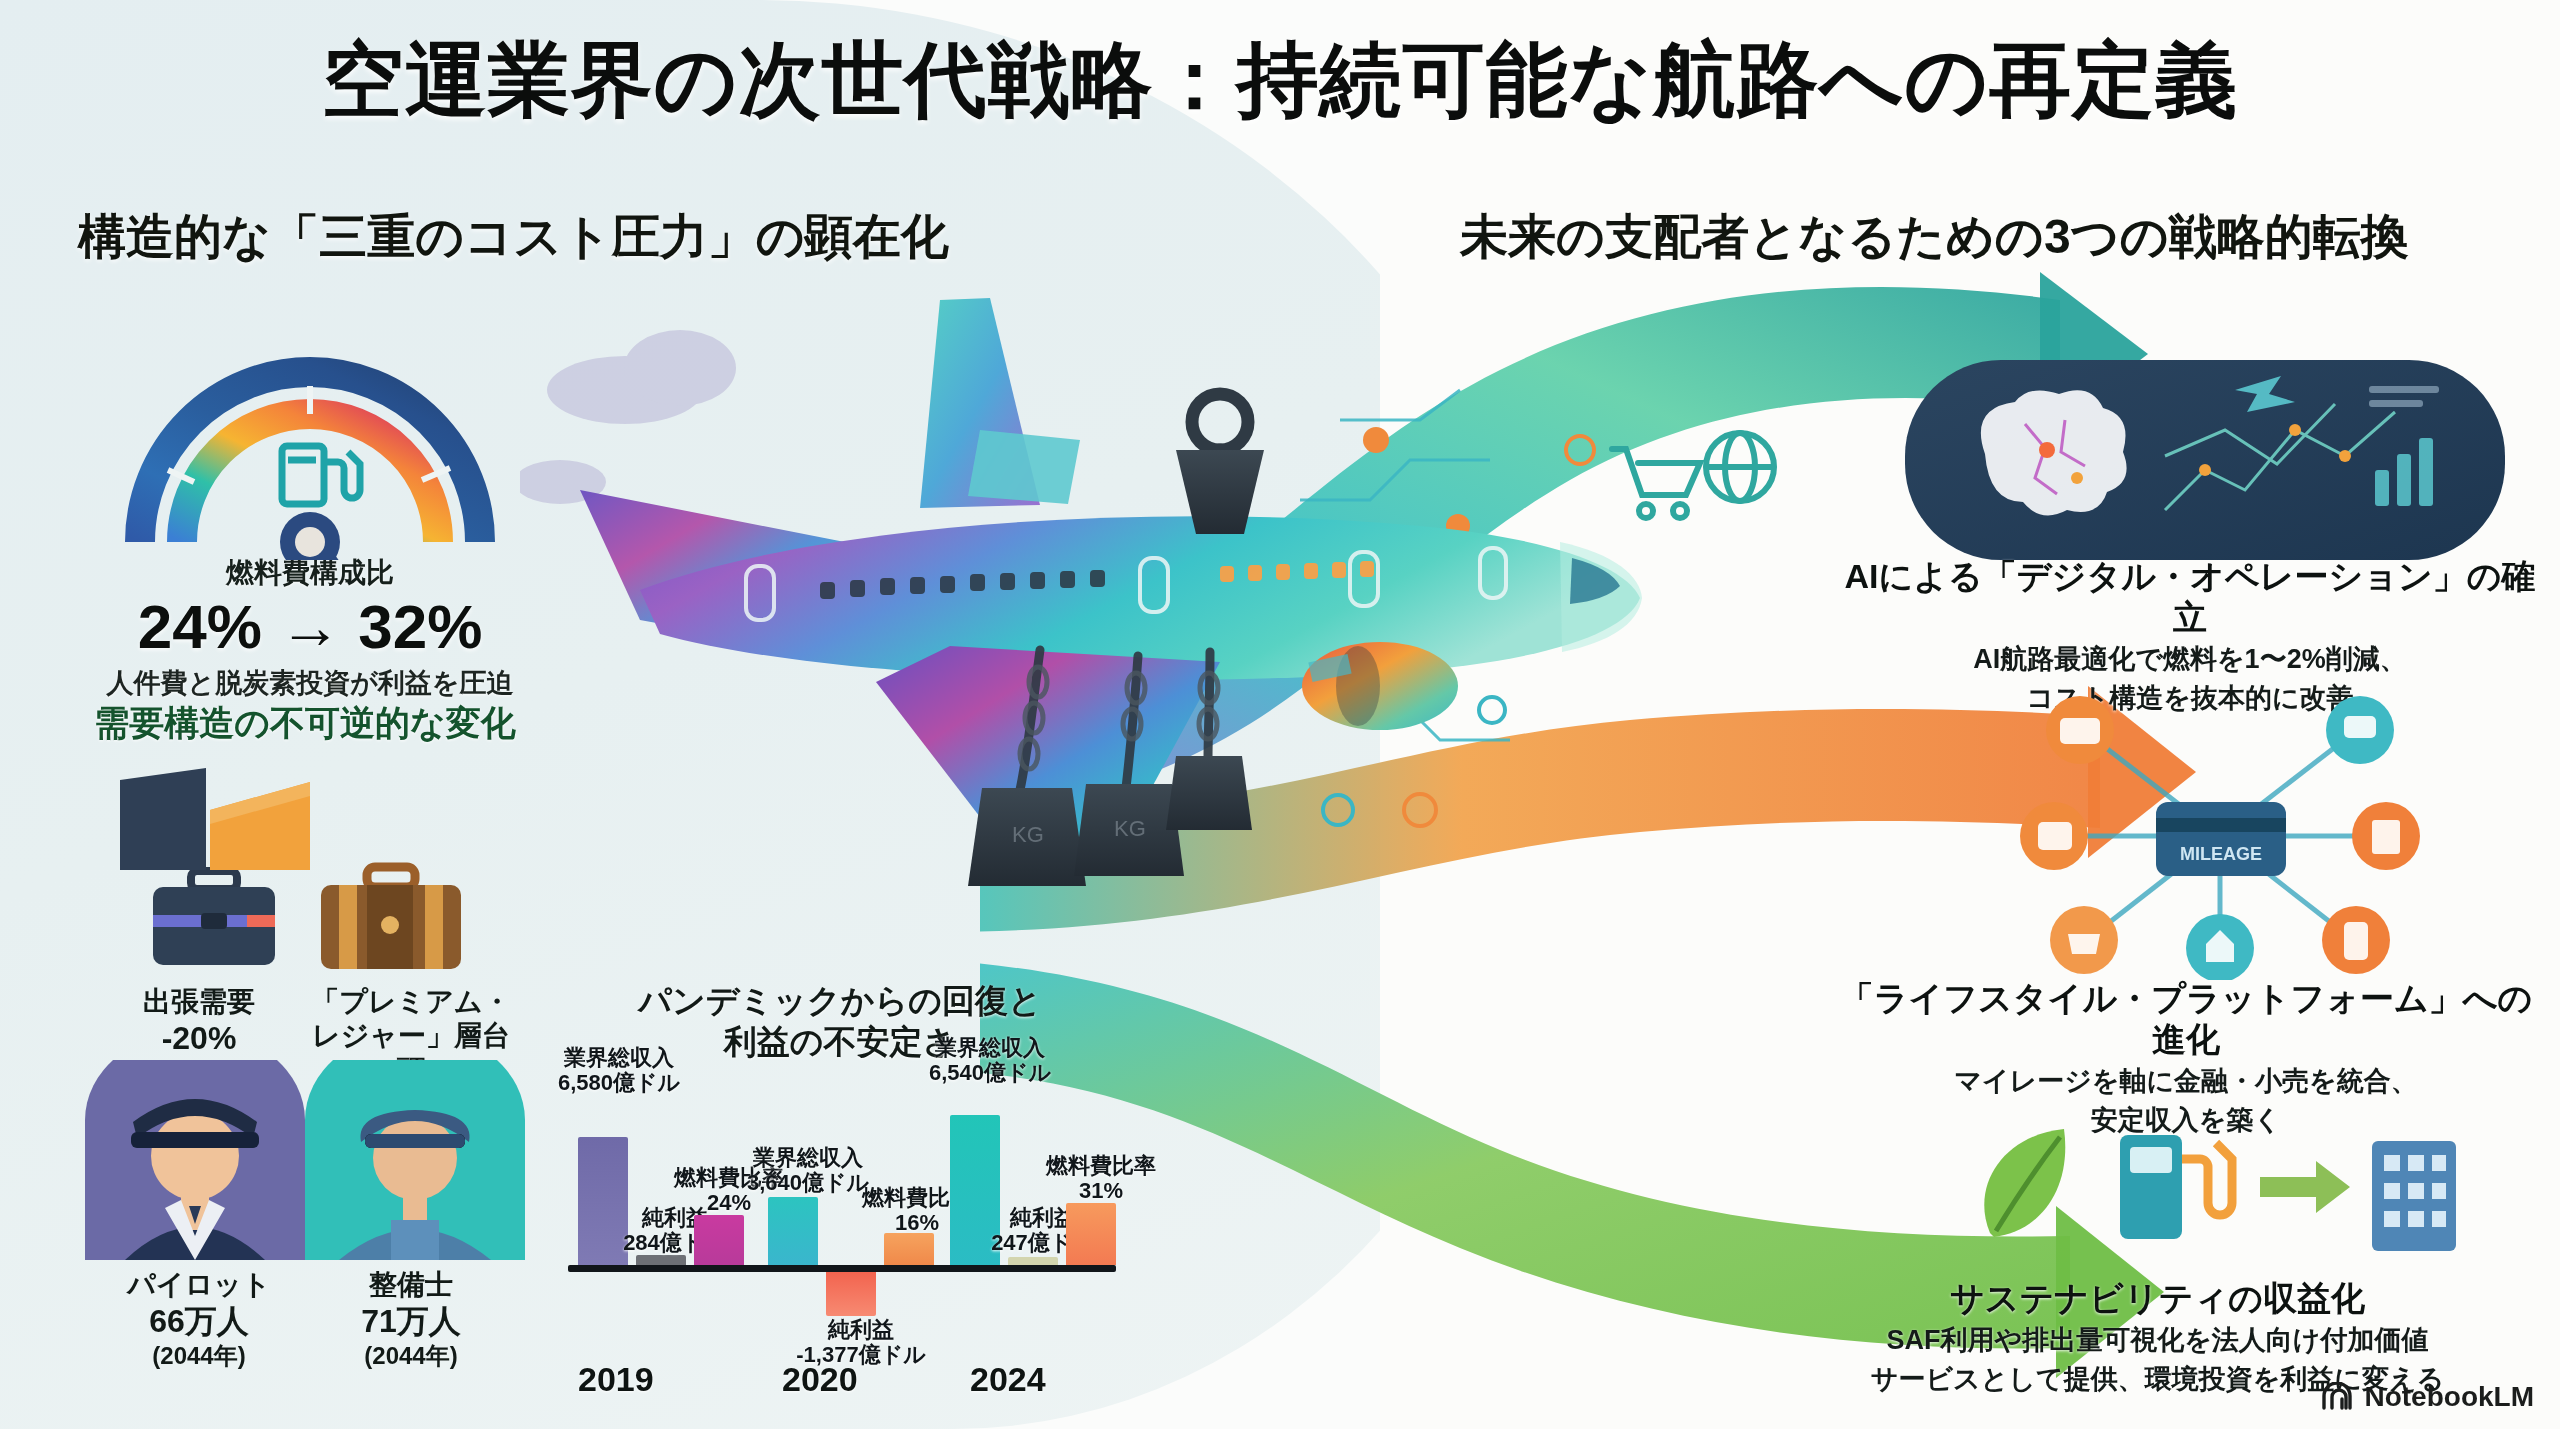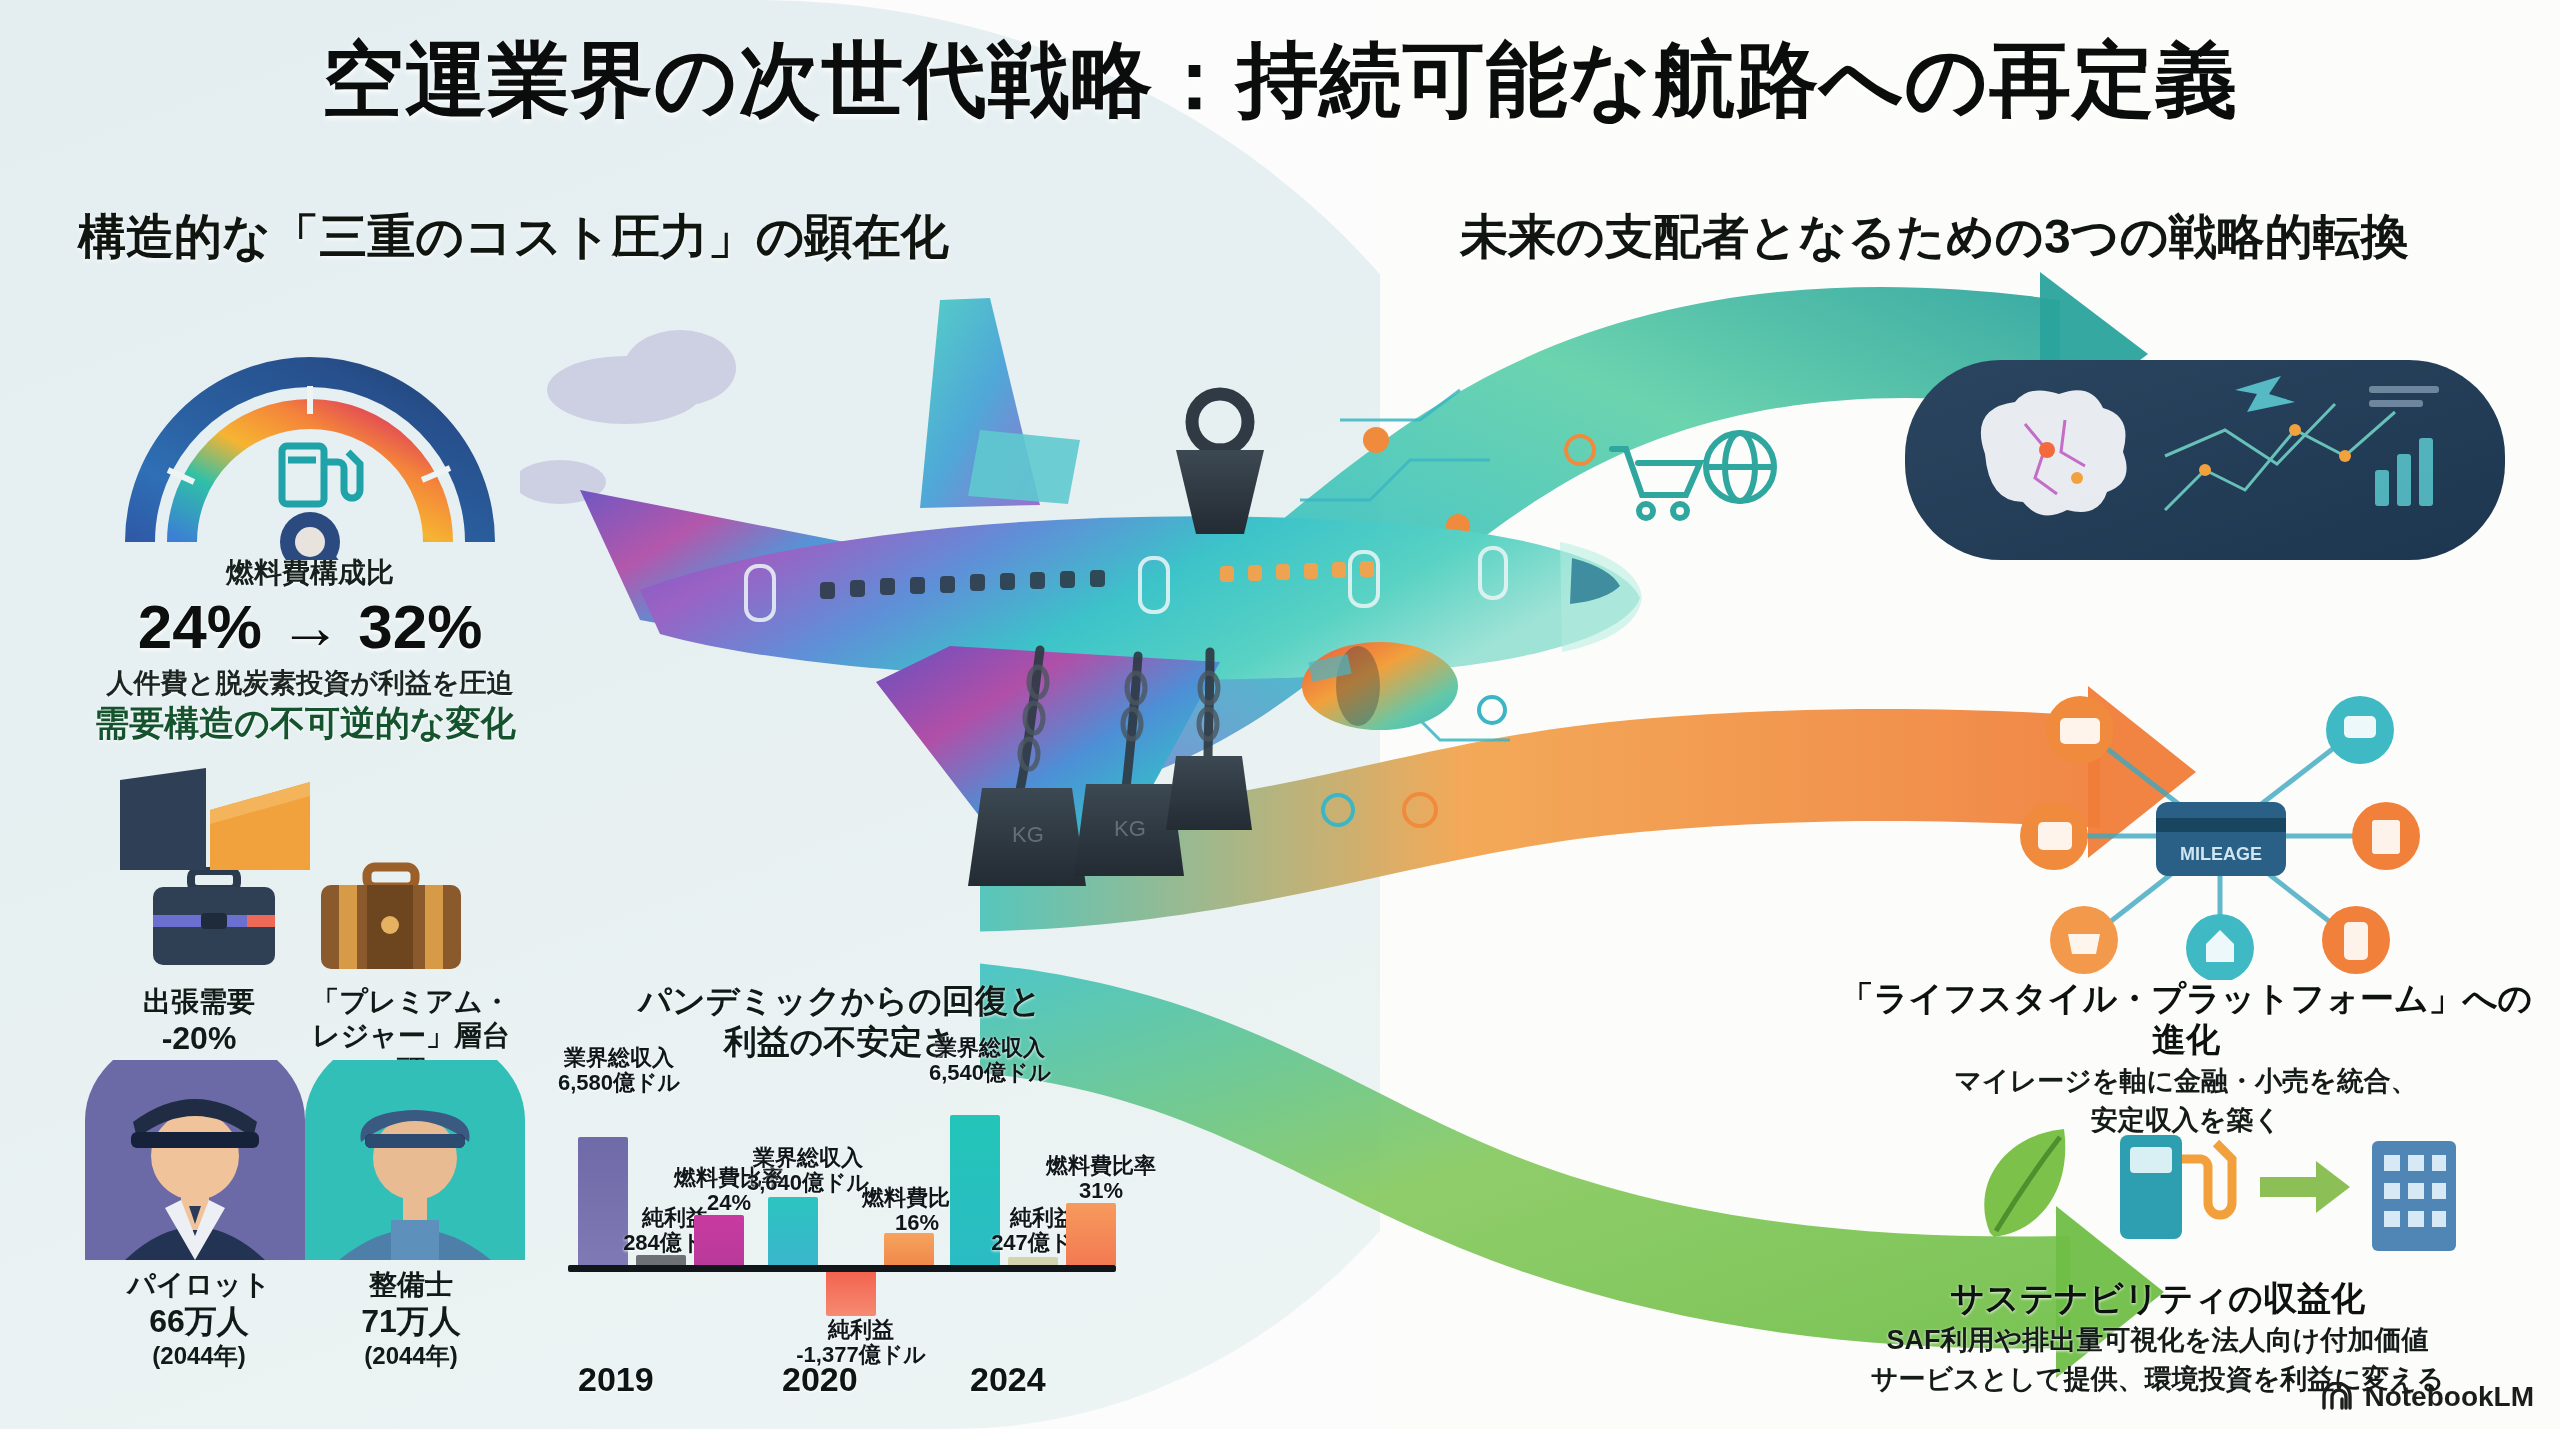--- a/index.html
+++ b/index.html
@@ -568,20 +568,25 @@
       <rect x="492" y="94" width="14" height="52" rx="3"></rect>
       <rect x="514" y="78" width="14" height="68" rx="3"></rect>
     </g>
     <g fill="#9fb8cc" opacity=".6">
       <rect x="464" y="26" width="70" height="7" rx="3"></rect>
       <rect x="464" y="40" width="54" height="7" rx="3"></rect>
     </g>
     <path d="M330,30 l46,-14 l-12,18 l26,8 l-48,10 l10,-18 z" fill="#5bc8cf" opacity=".9"></path>
   </svg>
 
+  <div class="strat" id="strat-1">
+    <h3>AIによる「デジタル・オペレーション」の確立</h3>
+    <p>AI航路最適化で燃料を1〜2%削減、</p>
+    <p>コスト構造を抜本的に改善</p>
+  </div>
 
   <svg class="art" style="left:2010px; top:690px;" width="420" height="290" viewBox="0 0 420 290">
     <g stroke="#3ea8c0" stroke-width="5" opacity=".8">
       <line x1="210" y1="146" x2="78" y2="44"></line>
         <line x1="210" y1="146" x2="342" y2="44"></line>
       <line x1="210" y1="146" x2="56" y2="146"></line>
         <line x1="210" y1="146" x2="364" y2="146"></line>
       <line x1="210" y1="146" x2="82" y2="246"></line>
         <line x1="210" y1="146" x2="338" y2="246"></line>
       <line x1="210" y1="146" x2="210" y2="254"></line>

